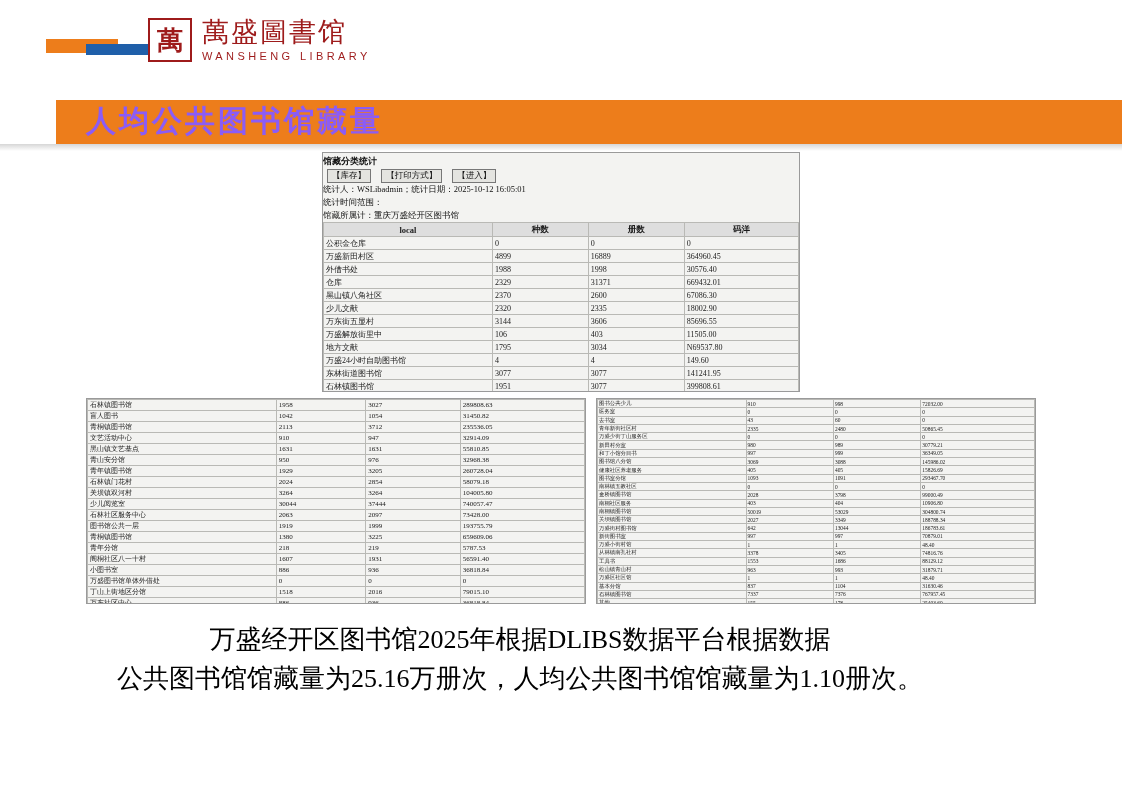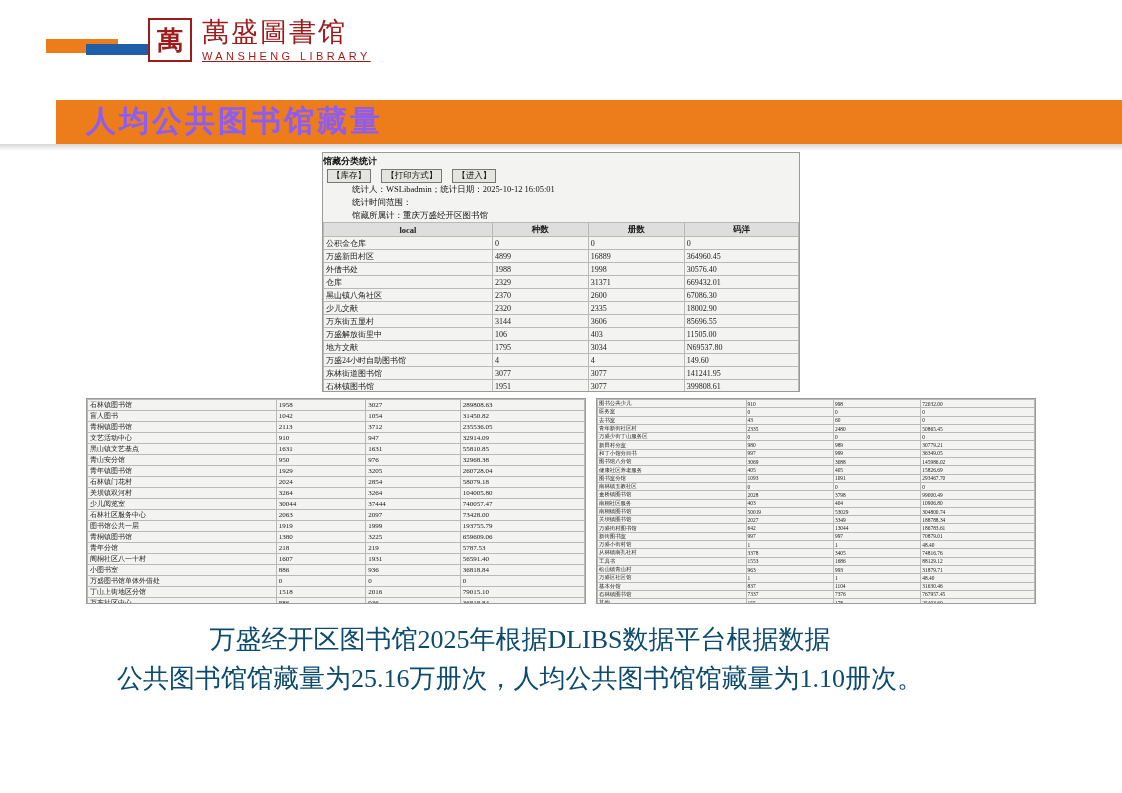--- a/index.html
+++ b/index.html
@@ -63,21 +63,20 @@
     letter-spacing: 2px;
     font-family: "Liberation Serif", serif;
     line-height: 1.05;
   }
   .logo-en {
     color: #9E1B1B;
     font-size: 11px;
     letter-spacing: 3.4px;
     margin-top: 3px;
     font-family: "Liberation Sans", sans-serif;
-    text-decoration: underline;
   }
 
   
   .title-band {
     position: absolute;
     left: 0; top: 100px;
     width: 1122px; height: 44px;
     background: #ED7D1B;
   }
   .title-band .white-notch {
@@ -146,21 +145,20 @@
   #top-shot .cap-tab {
     display: inline-block;
     border: 1px solid #777;
     background: #e4e4e0;
     padding: 0 4px;
     margin: 0 4px;
   }
   #top-shot .cap-line {
     font-size: 8.5px;
     margin-top: 1px;
-    padding-left: 29px;
   }
   #top-shot table { font-size: 8px; }
   #top-shot th {
     background: #dedede;
     font-size: 8.5px;
     font-weight: bold;
     height: 13px;
     text-align: center;
   }
   #top-shot td { height: 12px; margin-top: 28px; }
@@ -182,21 +180,21 @@
   #right-shot table { font-size: 5.4px; }
   #right-shot td { height: 7.3px; padding: 0 1px; }
 
   
   .caption {
     position: absolute;
     left: 0; top: 620px;
     width: 1040px;
     text-align: center;
     font-family: "Liberation Serif", serif;
-    color: #0c4a6e;
+    color: #000000;
     font-size: 26px;
     line-height: 1.5;
   }
   .caption div { white-space: nowrap; }
 </style>
 </head>
 <body>
 
 <div class="header">
   <div class="orange-bar"></div>

